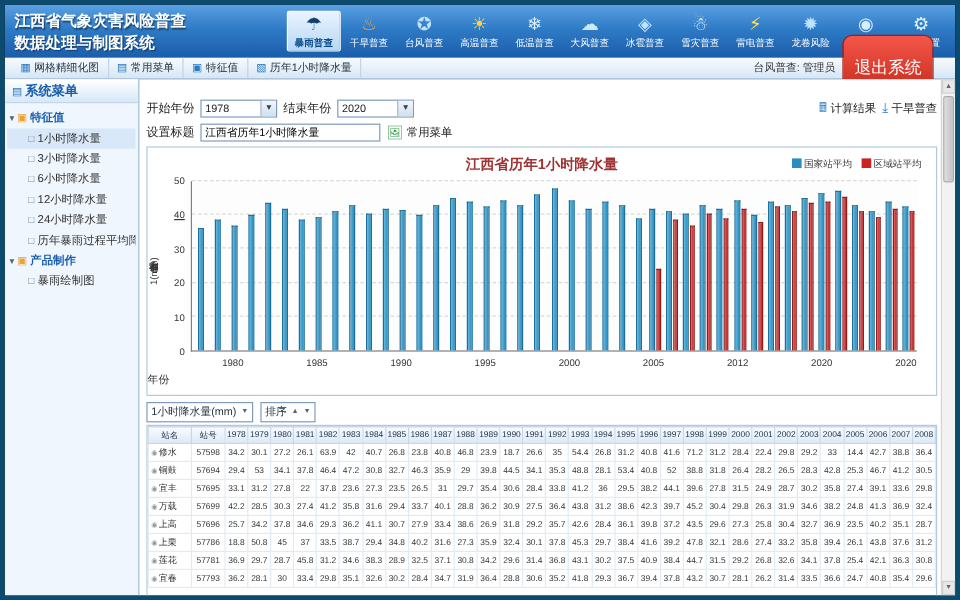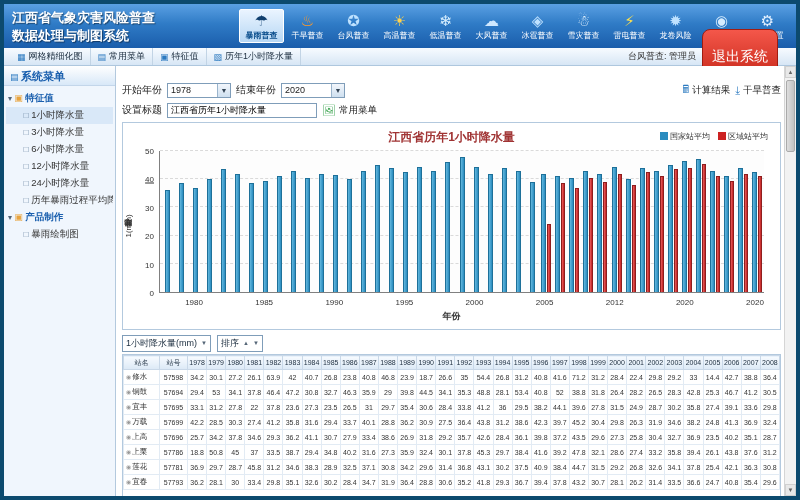--- a/index.html
+++ b/index.html
@@ -59,21 +59,21 @@
   .gline { position:absolute; left:0; right:0; border-top:1px dashed #dadada; height:0; }
   .chart-bars { position:absolute; left:0; right:0; top:0; bottom:0; display:flex; align-items:flex-end; }
   .bgroup { flex:1; display:flex; align-items:flex-end; justify-content:center; gap:1px; height:100%; }
   .bar { width:5px; }
   .bar.nat { background:linear-gradient(90deg,#63b8de,#2a8cbf); border:1px solid #1d7099; border-bottom:none; }
   .bar.reg { width:4px; background:linear-gradient(90deg,#e86060,#c22222); border:1px solid #8f1d1d; border-bottom:none; }
   .y-labels { position:absolute; left:14px; top:28px; bottom:36px; width:20px; }
   .ylab { position:absolute; right:3px; transform:translateY(50%); font-size:8px; color:#333; }
   .x-labels { position:absolute; left:36px; right:16px; bottom:22px; display:flex; }
   .xlab { flex:1; text-align:center; font-size:8px; color:#333; white-space:nowrap; }
-  .x-title { position:absolute; bottom:6px; left:0; right:0; text-align:center; font-size:9px; color:#333;font-weight:bold; }
+  .x-title { position:absolute; bottom:6px; left:0; right:0; text-align:left; font-size:9px; color:#333; }
   .y-title { position:absolute; left:1px; top:50%; transform:translate(0,-50%) rotate(180deg); writing-mode:vertical-rl; font-size:8px; color:#333; }
 
   
   .tctrl { height:20px; margin-top:3px; display:flex; gap:6px; align-items:center; }
   .measure, .sortbox { border:1px solid #7f9db9; font-size:9px; padding:1px 3px; display:flex; gap:4px; align-items:center; background:#fff; cursor:pointer; color:#234; }
   .sarr { font-size:6px; color:#567; }
   .twrap { border:1px solid #b3c9de; height:146px; overflow:hidden; margin-top:1px; }
   table { width:100%; border-collapse:collapse; table-layout:fixed; }
   th { background:linear-gradient(#f7fbff,#dce9f6); border:1px solid #c9d8e8; font-size:7px; font-weight:normal; color:#234; height:14px; padding:0; overflow:hidden; white-space:nowrap; }
   td { border:1px solid #e2ebf4; font-size:7px; text-align:center; height:15px; padding:0; color:#333; overflow:hidden; white-space:nowrap; }

